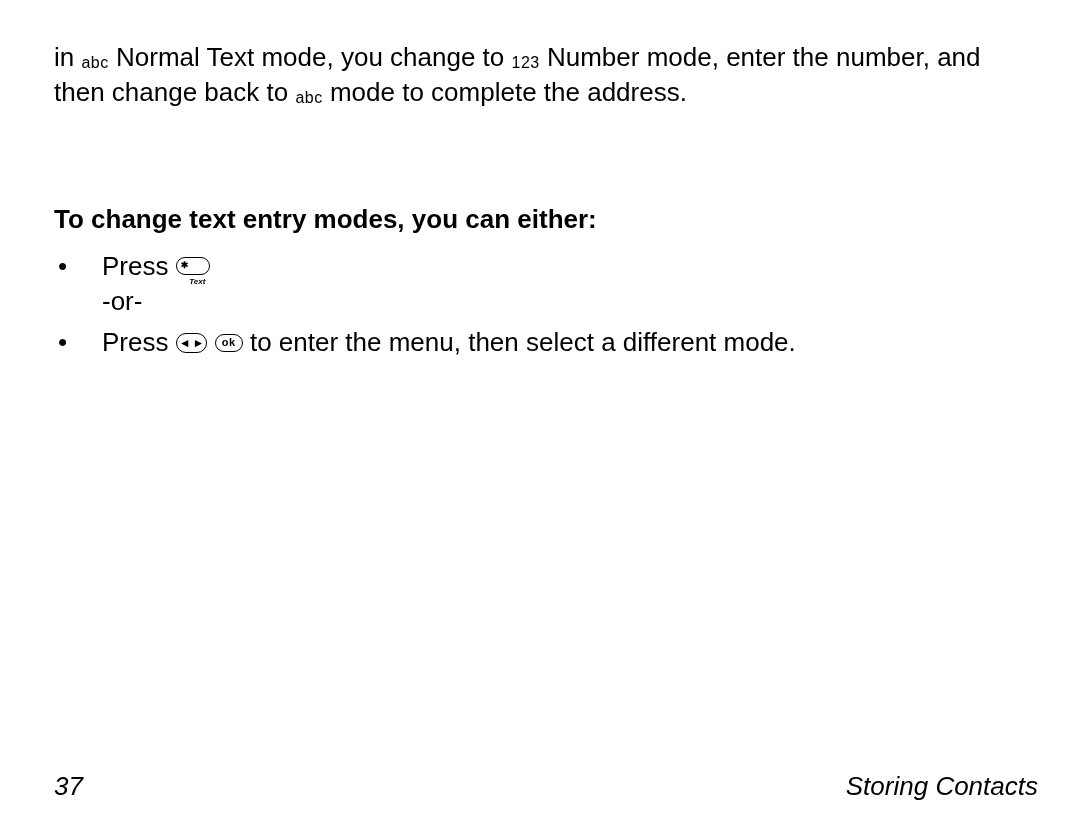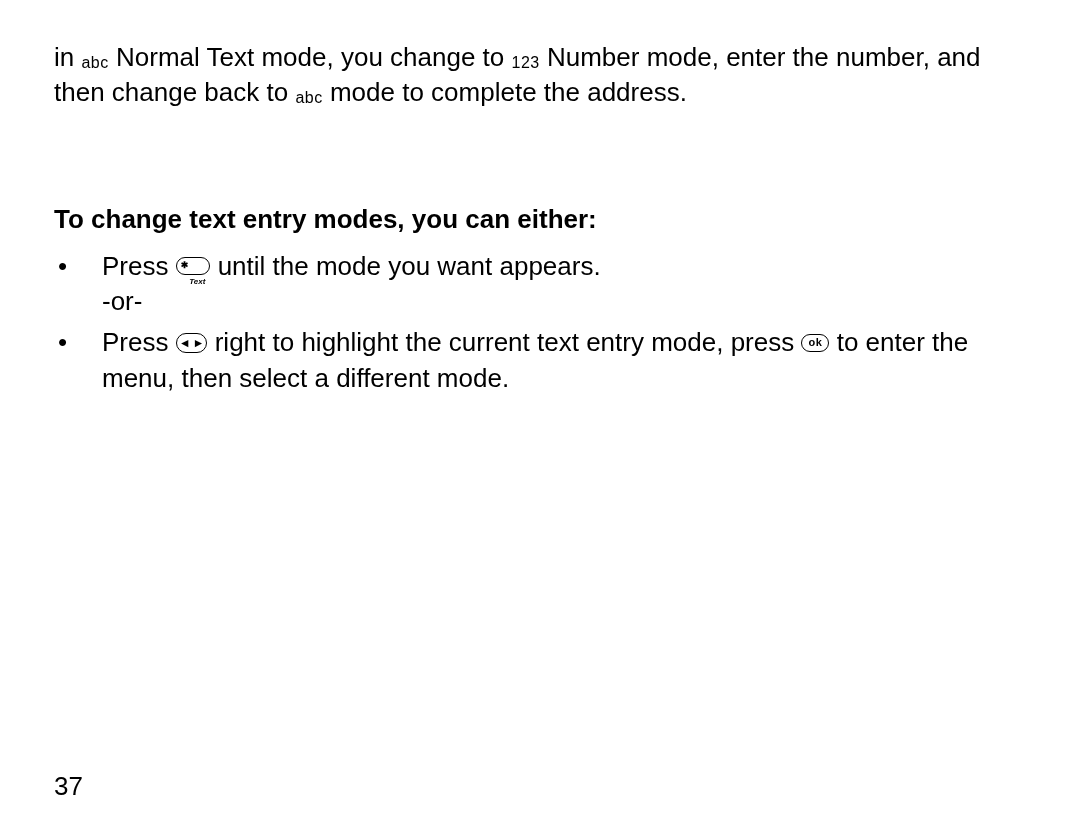--- a/index.html
+++ b/index.html
@@ -49,20 +49,21 @@
     top: 2px;
   }
   .footer {
     position: absolute;
     left: 54px;
     right: 42px;
     bottom: 30px;
     display: flex;
     justify-content: space-between;
     font-size: 26px;
+    font-style: italic;
   }
   .keyicon {
     display: inline-flex;
     vertical-align: middle;
     position: relative;
     top: -2px;
   }
   .pill {
     display: inline-flex;
     align-items: center;
@@ -111,39 +112,38 @@
   <li>
     <span class="bullet">•</span>
     <span class="litext">
       <span>Press </span>
       <span class="keyicon">
         <span class="pill pill-text">
             <span class="star">✱</span>
             <span class="txt-tiny">Text</span>
           </span>
       </span>
-      <span> until the mode you want appears.</span>
       <br>
       <span>-or-</span>
     </span>
   </li>
   <li>
     <span class="bullet">•</span>
     <span class="litext">
       <span>Press  </span>
       <span class="keyicon">
         <span class="pill pill-nav">
             <span class="arrow-l">◄</span>
             <span class="arrow-r">►</span>
           </span>
       </span>
-      <span> right to highlight the current text entry mode, press  </span>
       <span class="keyicon">
         <span class="pill pill-ok">ok</span>
       </span>
       <span> to enter the menu, then select a different mode.</span>
     </span>
   </li>
 </ul>
 
 <div class="footer">
   <span>37</span>
+  <span>Storing Contacts</span>
 </div>
 
 </body></html>

